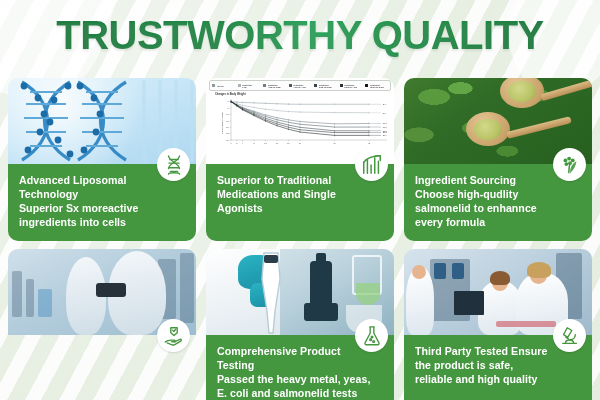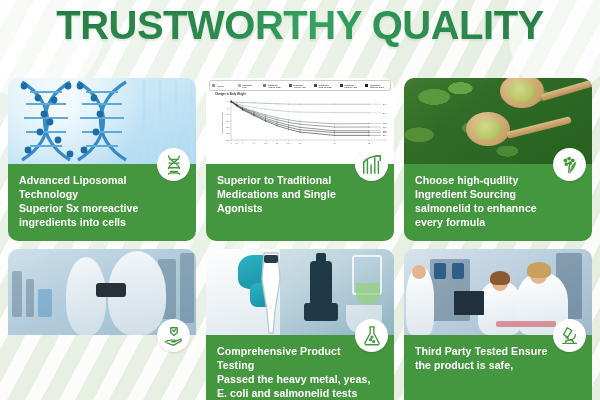--- a/index.html
+++ b/index.html
@@ -36,21 +36,21 @@
   .bg-leaf.a { left: -20px;  top: -18px; transform: rotate(18deg); }
   .bg-leaf.b { right: -24px; top: -30px; transform: rotate(-32deg); }
   .bg-leaf.c { left: 230px;  top: 185px; width: 150px; height: 150px; opacity:.5; }
   .bg-leaf.d { right: 40px;  bottom: -40px; transform: rotate(40deg); }
 
   .page { position: relative; z-index: 2; width: 600px; height: 400px; }
 
   
   .title {
     text-align: center;
-    padding-top: 2px;
+    padding-top: 12px;
     font-size: 40px;
     font-weight: bold;
     letter-spacing: -0.5px;
     line-height: 1.18;
     background-image: linear-gradient(95deg,
         #1a7a3c 0%, #1d8343 22%, #1f8b46 38%,
         #2aa75c 52%, #21944c 66%, #1c8040 86%, #1a7a3c 100%);
     -webkit-background-clip: text;
     background-clip: text;
     color: transparent;
@@ -489,22 +489,22 @@
           <path d="M12 21c0-6 2-10 7-13-1 6-3 9-7 13z" opacity=".9"></path>
           <circle cx="7" cy="7" r="2.1"></circle>
             <circle cx="11" cy="5" r="2.1"></circle>
           <circle cx="15" cy="7" r="2.1"></circle>
             <circle cx="8" cy="11" r="2.1"></circle>
           <circle cx="12" cy="10" r="2.1"></circle>
           <path d="M11 11c-1 4-1 7-1 10h1.6c0-3 .2-6 1-10z"></path>
         </svg>
       </div>
       <div class="card-body">
+        <span class="ln">Ingredient Sourcing</span>
         <span class="ln">Choose high-qudlity</span>
-        <span class="ln">Ingredient Sourcing</span>
         <span class="ln">salmonelid to  enhannce</span>
         <span class="ln">every formula</span>
       </div>
     </div>
 
     <div class="card">
       <div class="card-photo ph-clean">
         <div class="equip" style="left:4px;  top:22px; width:10px; height:46px;"></div>
         <div class="equip" style="left:18px; top:30px; width:8px;  height:38px;"></div>
         <div class="equip" style="left:30px; top:40px; width:14px; height:28px; background:rgba(70,140,190,.45);"></div>
@@ -578,17 +578,18 @@
           <path d="M9 3l5 3-4.5 7.5L5 10.5z"></path>
           <path d="M7.5 13.5l3 1.8"></path>
           <path d="M12 16c3.6 0 5.8-2.4 5.8-5.4"></path>
           <path d="M4 20h15"></path>
             <path d="M7 20c0-2.2 2-3.6 4.5-3.6S16 17.8 16 20"></path>
         </svg>
       </div>
       <div class="card-body">
         <span class="ln">Third Party Tested Ensure</span>
         <span class="ln">the product is safe,</span>
+        <span class="ln">reliable and high quality</span>
       </div>
     </div>
 
   </div>
 </div>
 
 </body></html>

